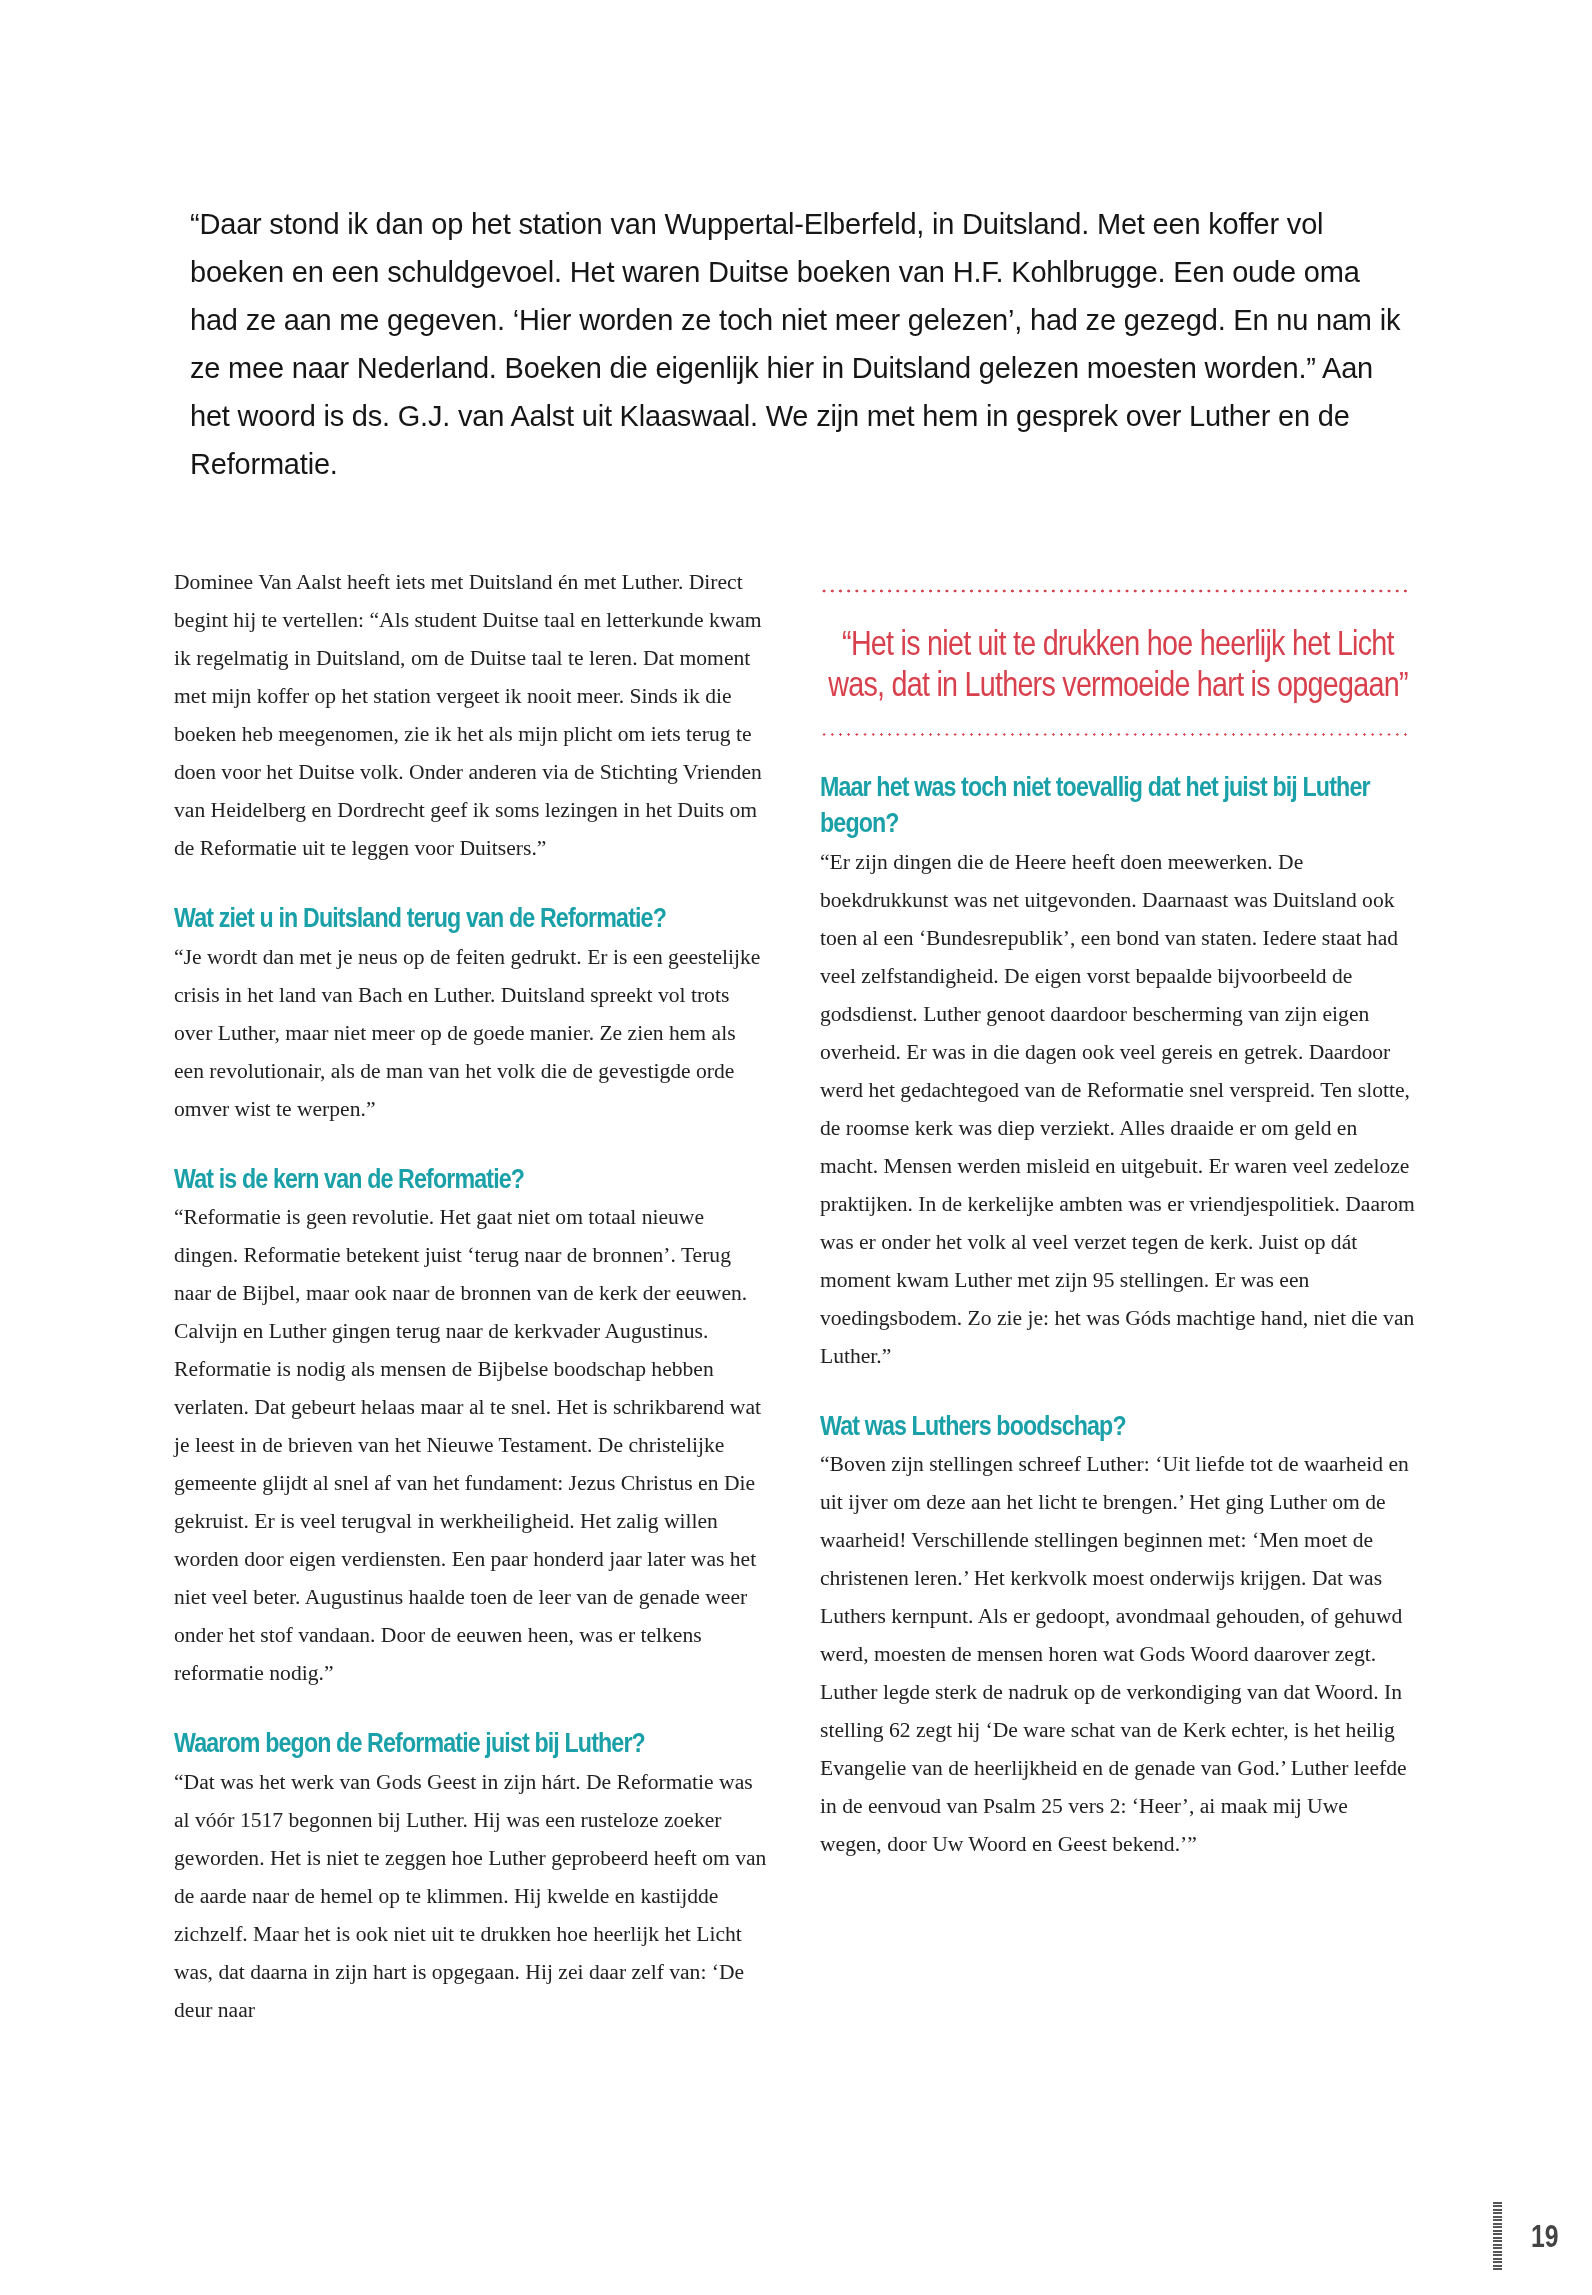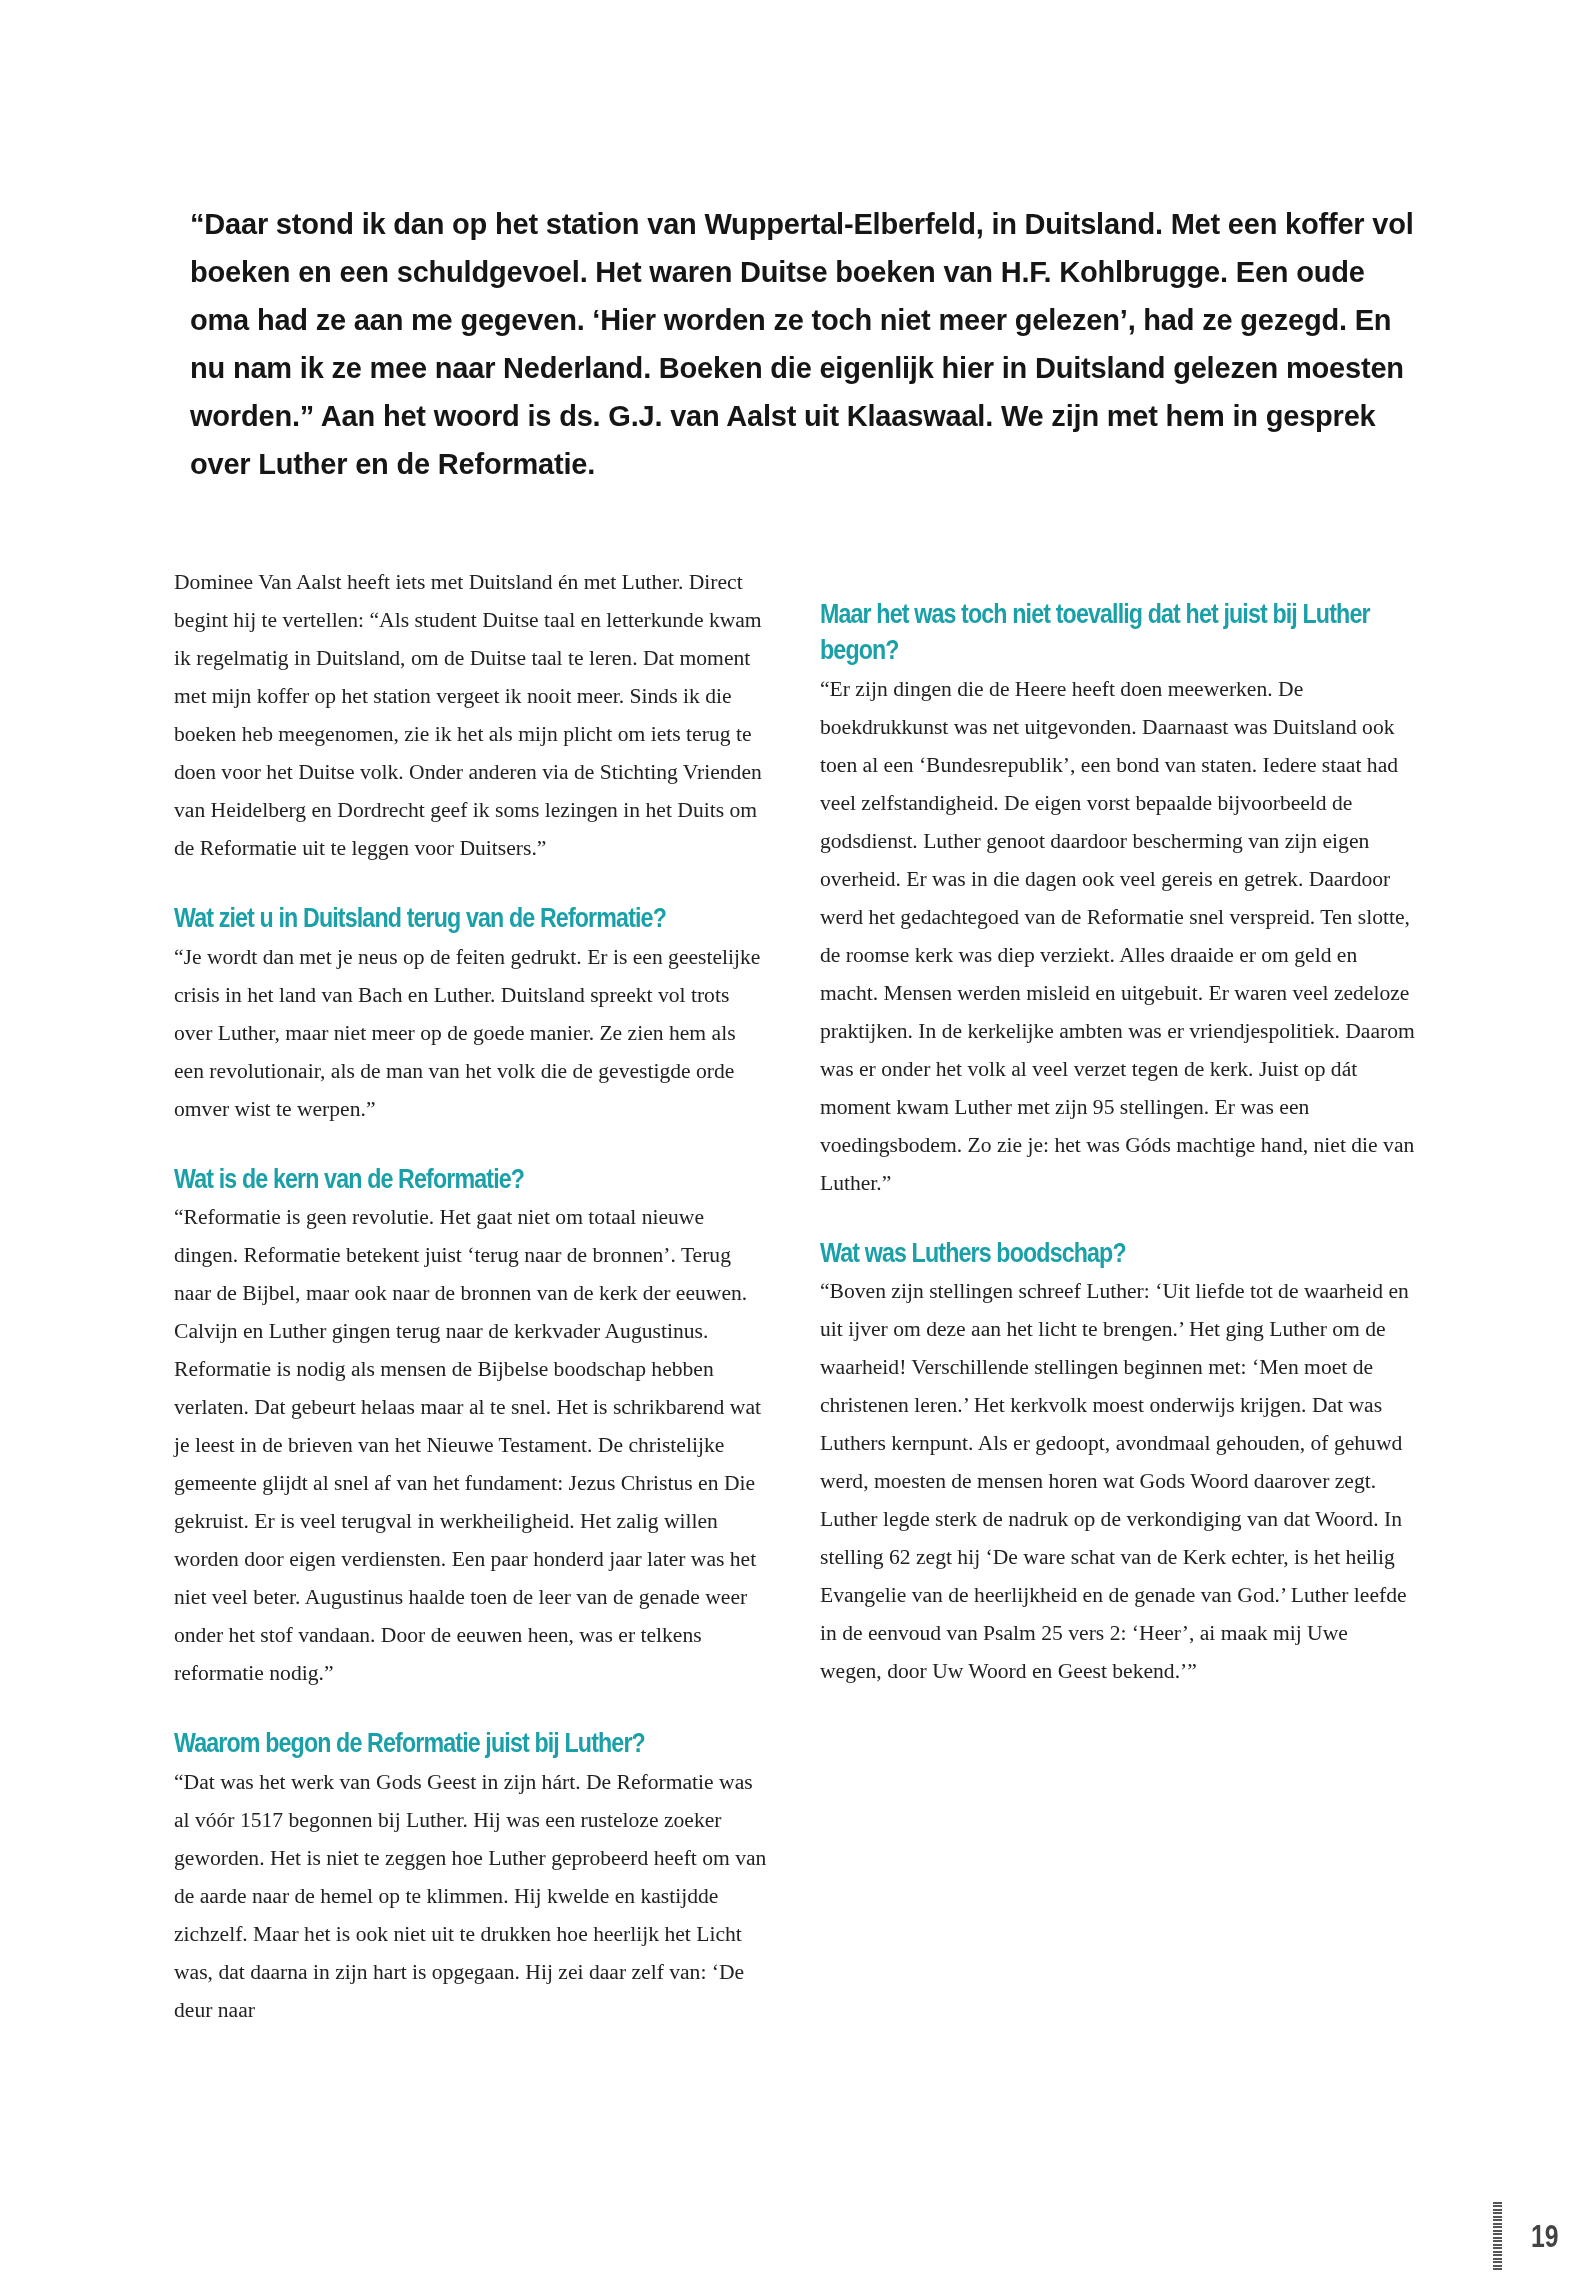--- a/index.html
+++ b/index.html
@@ -1,19 +1,19 @@
 <!DOCTYPE html>
 <html style="font-size:14px"><head>
 <meta charset="utf-8">
 <style>
   html, body { margin: 0; padding: 0; background: #ffffff; }
   body { width: 1592px; height: 2295px; position: relative; overflow: hidden; color: #1e1e1e; }
   .intro {
     position: absolute; left: 190px; top: 200px; width: 1225px;
-    font-family: "Liberation Sans", sans-serif; font-weight: bold;
+    font-family: "Liberation Sans", sans-serif; font-weight: normal;
     font-size: 29px; line-height: 48px; letter-spacing: -0.2px; color: #161616;
   }
   .intro p { margin: 0; }
   .col { position: absolute; top: 563px; width: 595px; }
   .col-left { left: 174px; }
   .col-right { left: 820px; }
   .body-text {
     font-family: "Liberation Serif", serif; font-size: 21.6px; line-height: 38px;
     color: #222; margin: 0;
   }
@@ -64,20 +64,25 @@
   </div>
 
   <div class="section">
     <h3 class="q-heading">Waarom begon de Reformatie juist bij Luther?</h3>
     <p class="body-text">“Dat was het werk van Gods Geest in zijn hárt. De Reformatie was al vóór 1517 begonnen bij Luther. Hij was een rusteloze zoeker geworden. Het is niet te zeggen hoe Luther geprobeerd heeft om van de aarde naar de hemel op te klimmen. Hij kwelde en kastijdde zichzelf. Maar het is ook niet uit te drukken hoe heerlijk het Licht was, dat daarna in zijn hart is opgegaan. Hij zei daar zelf van: ‘De deur naar</p>
   </div>
 </div>
 
 <div class="col col-right">
 
+  <div class="pullquote-wrap">
+    <div class="dotline"></div>
+    <div class="pullquote">“Het is niet uit te drukken hoe heerlijk het Licht was, dat in Luthers vermoeide hart is opgegaan”</div>
+    <div class="dotline"></div>
+  </div>
 
   <div class="section">
     <h3 class="q-heading">Maar het was toch niet toevallig dat het juist bij Luther begon?</h3>
     <p class="body-text">“Er zijn dingen die de Heere heeft doen meewerken. De boekdrukkunst was net uitgevonden. Daarnaast was Duitsland ook toen al een ‘Bundesrepublik’, een bond van staten. Iedere staat had veel zelfstandigheid. De eigen vorst bepaalde bijvoorbeeld de godsdienst. Luther genoot daardoor bescherming van zijn eigen overheid. Er was in die dagen ook veel gereis en getrek. Daardoor werd het gedachtegoed van de Reformatie snel verspreid. Ten slotte, de roomse kerk was diep verziekt. Alles draaide er om geld en macht. Mensen werden misleid en uitgebuit. Er waren veel zedeloze praktijken. In de kerkelijke ambten was er vriendjespolitiek. Daarom was er onder het volk al veel verzet tegen de kerk. Juist op dát moment kwam Luther met zijn 95 stellingen. Er was een voedingsbodem. Zo zie je: het was Góds machtige hand, niet die van Luther.”</p>
   </div>
 
   <div class="section">
     <h3 class="q-heading">Wat was Luthers boodschap?</h3>
     <p class="body-text">“Boven zijn stellingen schreef Luther: ‘Uit liefde tot de waarheid en uit ijver om deze aan het licht te brengen.’ Het ging Luther om de waarheid! Verschillende stellingen beginnen met: ‘Men moet de christenen leren.’ Het kerkvolk moest onderwijs krijgen. Dat was Luthers kernpunt. Als er gedoopt, avondmaal gehouden, of gehuwd werd, moesten de mensen horen wat Gods Woord daarover zegt. Luther legde sterk de nadruk op de verkondiging van dat Woord. In stelling 62 zegt hij ‘De ware schat van de Kerk echter, is het heilig Evangelie van de heerlijkheid en de genade van God.’ Luther leefde in de eenvoud van Psalm 25 vers 2: ‘Heer’, ai maak mij Uwe wegen, door Uw Woord en Geest bekend.’”</p>
   </div>

